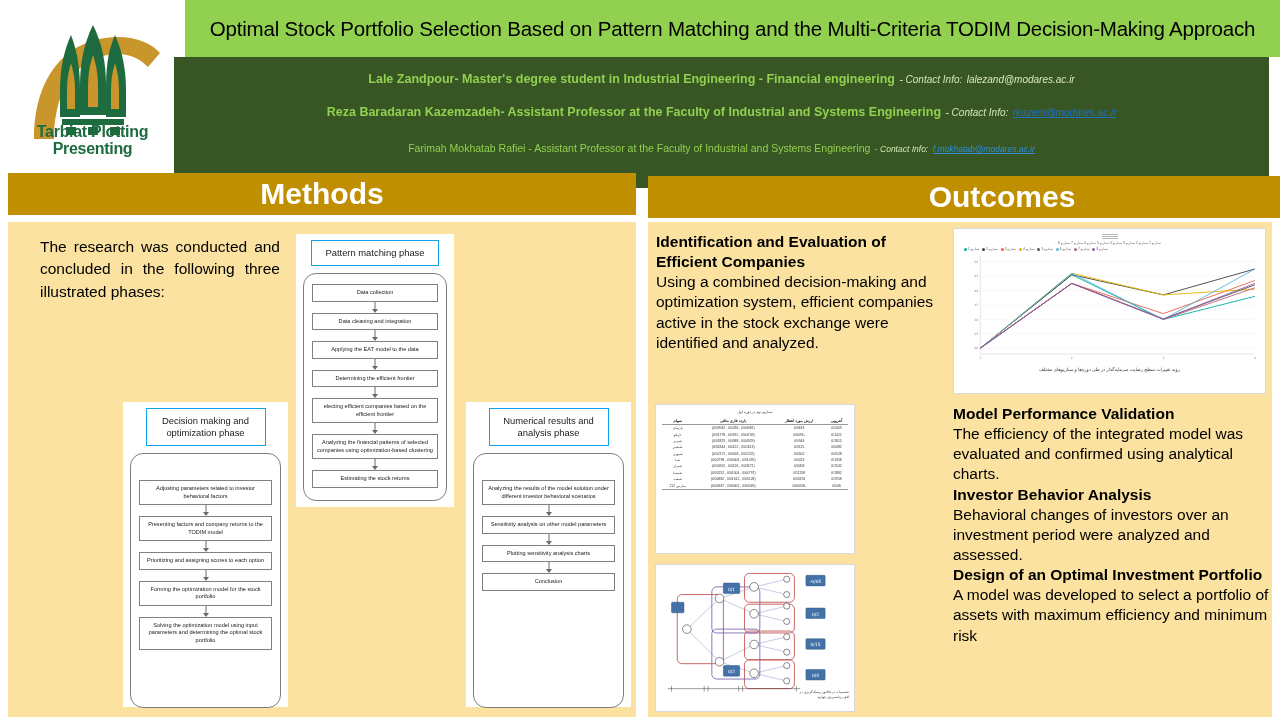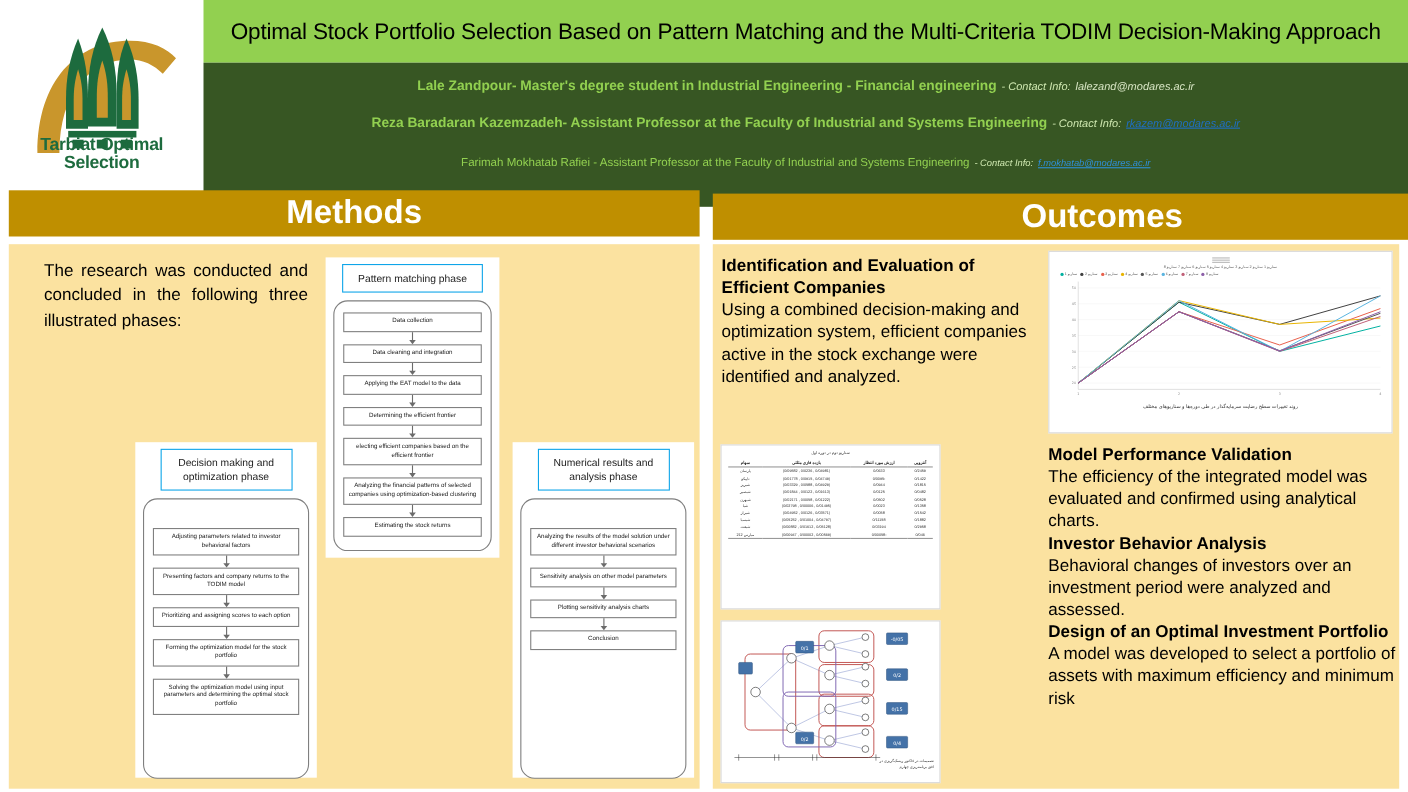--- a/index.html
+++ b/index.html
@@ -28,21 +28,21 @@
     background: #92d050; color: #000000;
     display: flex; align-items: center; justify-content: center; text-align: center;
     padding: 0 12px;
   }
   .title-bar .t {
     font-size: 20.5px; line-height: 1.22; font-weight: 400;
     letter-spacing: -0.2px;
   }
 
   .authors-bar {
-    position: absolute; left: 185px; top: 57px; width: 1095px; height: 131px;
+    position: absolute; left: 174px; top: 57px; width: 1095px; height: 131px;
     background: #375623; padding: 6px 8px 16px 8px; text-align: center;
   }
   .author-line { margin: 0; line-height: 1.15; }
   .a1 { margin-top: 6px; }
   .a2 { margin-top: 15px; }
   .a3 { margin-top: 17px; }
   .nm { color: #92d050; font-weight: bold; font-size: 12.5px; }
   .nm.small { font-size: 10.5px; font-weight: normal; }
   .ci { color: #cfe8b0; font-style: italic; font-size: 10px; }
   .ci.small { font-size: 8.5px; }
@@ -178,22 +178,22 @@
           <rect x="70" y="116" width="10" height="8"></rect>
           <rect x="92" y="116" width="10" height="8"></rect>
         </g>
         <g fill="#c9962c">
           <path d="M75 44 C71 56, 70 66, 70 78 L70 96 L80 96 L80 78 C80 66, 79 56, 75 44 Z"></path>
           <path d="M53 52 C50 62, 49 70, 49 80 L49 98 L57 98 L57 80 C57 70, 56 62, 53 52 Z"></path>
           <path d="M97 52 C94 62, 93 70, 93 80 L93 98 L101 98 L101 80 C101 70, 100 62, 97 52 Z"></path>
         </g>
       </svg>
       <div class="logo-text">
-        <div>Tarbiat Optimal</div>
-        <div>Selection</div>
+        <div>Tarbiat Plotting</div>
+        <div>Presenting</div>
       </div>
     </div>
   </div>
 
   <div class="title-bar">
     <div class="t">Optimal Stock Portfolio Selection Based on Pattern Matching and the Multi-Criteria TODIM Decision-Making Approach</div>
   </div>
 
   <div class="authors-bar">
     <div class="author-line a1">

